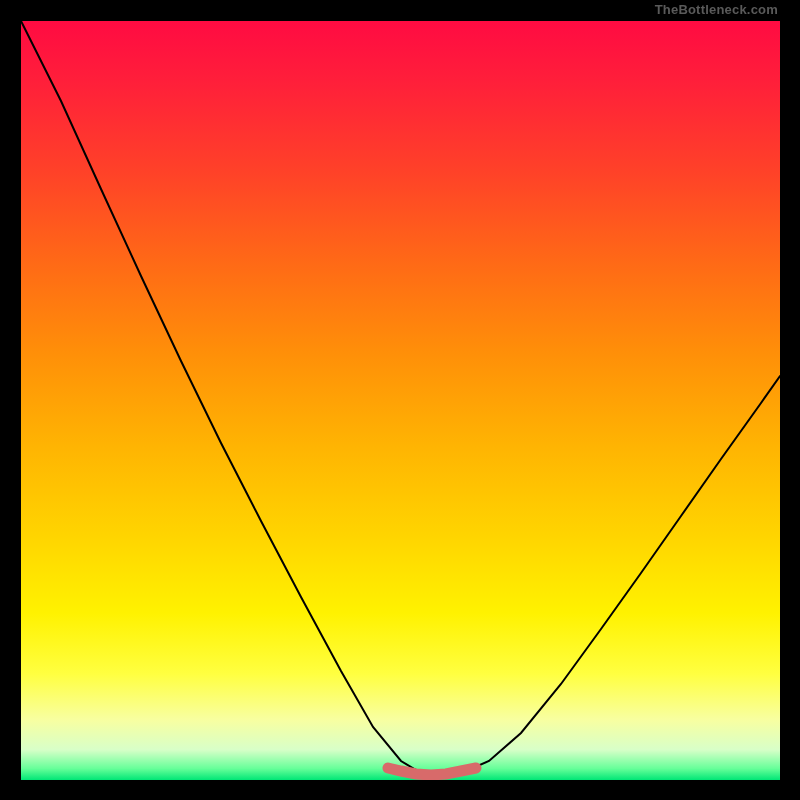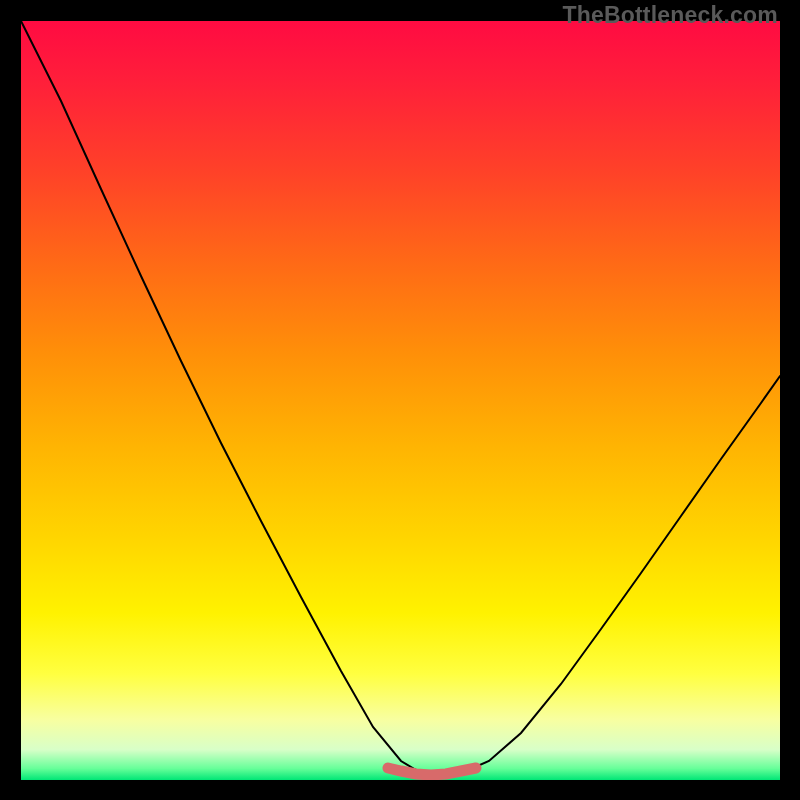--- a/index.html
+++ b/index.html
@@ -30,21 +30,21 @@
       #d8ffc8 96%,
       #66ff99 98.5%,
       #00e676 100%
     );
   }
   .watermark {
     position: absolute;
     top: 2px;
     right: 22px;
     font-family: Arial, Helvetica, sans-serif;
-    font-size: 23px;
+    font-size: 13px;
     font-weight: 600;
     color: #5a5a5a;
     letter-spacing: 0.2px;
   }
   .curve-svg {
     position: absolute;
     left: 21px;
     top: 21px;
     width: 759px;
     height: 759px;

